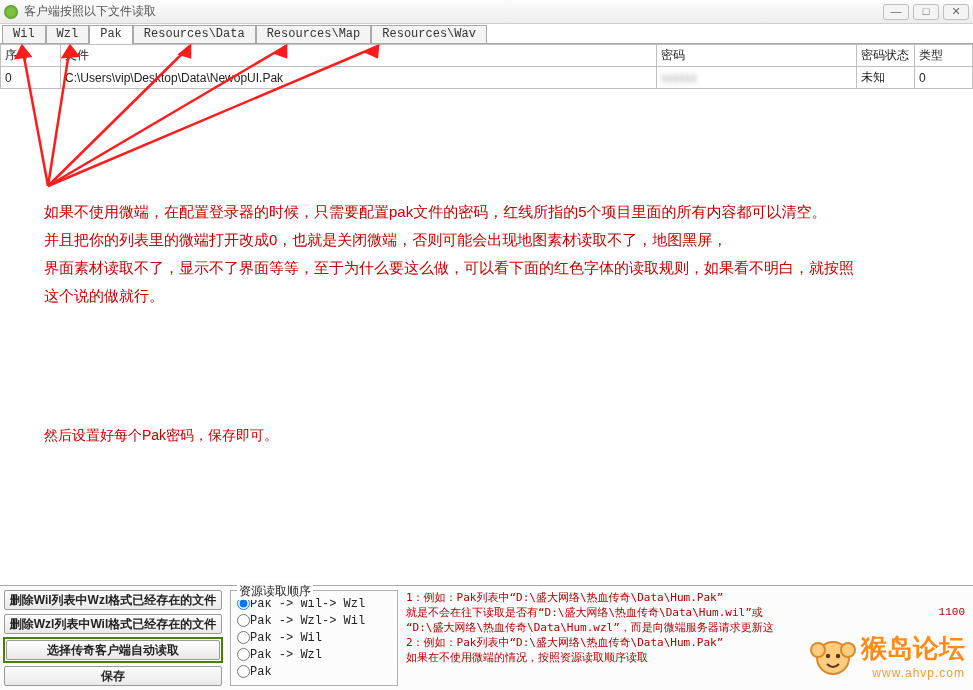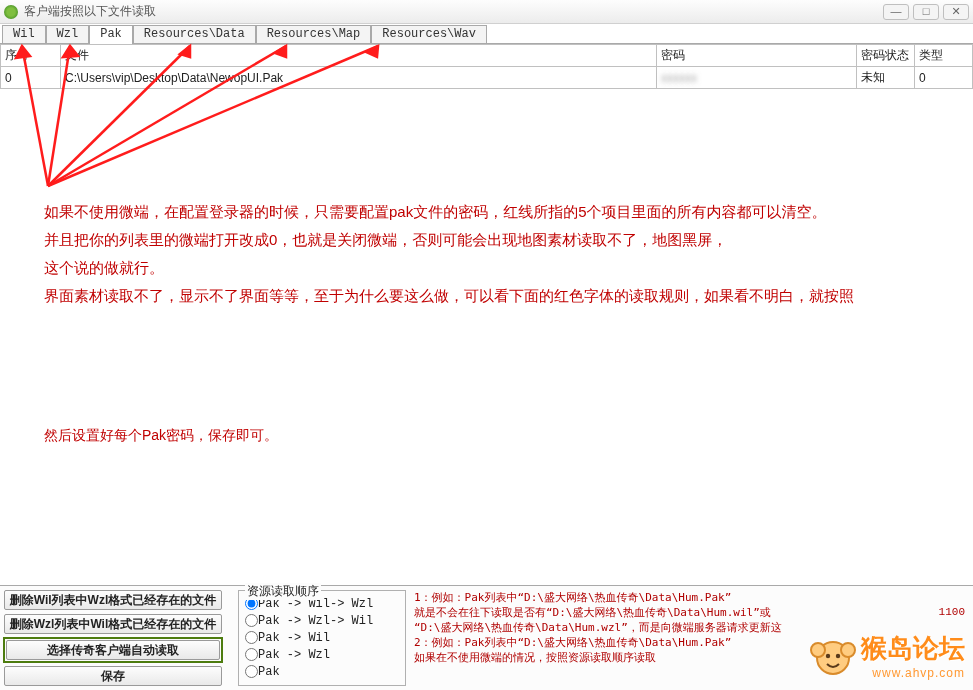--- a/index.html
+++ b/index.html
@@ -125,21 +125,21 @@
     color:#222;
     font-weight:bold;
   }
   .btn-col .highlight-box {
     border:2px solid #4d7c0f;
     padding:1px;
     margin:-1px;
   }
   .groupbox {
     width:168px;
-    margin:4px 2px 4px 12px;
+    margin:4px 2px 4px 4px;
     border:1px solid #b0b0b0;
     padding:4px 6px 2px 6px;
     position:relative;
   }
   .groupbox .title {
     position:absolute;
     top:-8px; left:6px;
     background:#fcfcfc;
     padding:0 2px;
     color:#222;
@@ -258,22 +258,22 @@
     <polygon points="70,22 63,33 78,32"></polygon>
     <polygon points="190,22 180,30 190,33"></polygon>
     <polygon points="286,22 275,29 286,33"></polygon>
     <polygon points="378,22 366,28 377,33"></polygon>
   </g>
 </svg>
 
 <div class="red-text" style="left:44px; top:198px; width:900px;">
   <div>如果不使用微端，在配置登录器的时候，只需要配置pak文件的密码，红线所指的5个项目里面的所有内容都可以清空。</div>
   <div>并且把你的列表里的微端打开改成0，也就是关闭微端，否则可能会出现地图素材读取不了，地图黑屏，</div>
+  <div>界面素材读取不了，显示不了界面等等，至于为什么要这么做，可以看下面的红色字体的读取规则，如果看不明白，就按照</div>
   <div>这个说的做就行。</div>
-  <div>界面素材读取不了，显示不了界面等等，至于为什么要这么做，可以看下面的红色字体的读取规则，如果看不明白，就按照</div>
 </div>
 
 <div class="red-text small" style="left:44px; top:424px; width:900px;">
   <div>然后设置好每个Pak密码，保存即可。</div>
 </div>
 
 <div class="bottom-panel">
   <div class="btn-col">
     <div class="btn">删除Wil列表中Wzl格式已经存在的文件</div>
     <div class="btn">删除Wzl列表中Wil格式已经存在的文件</div>

